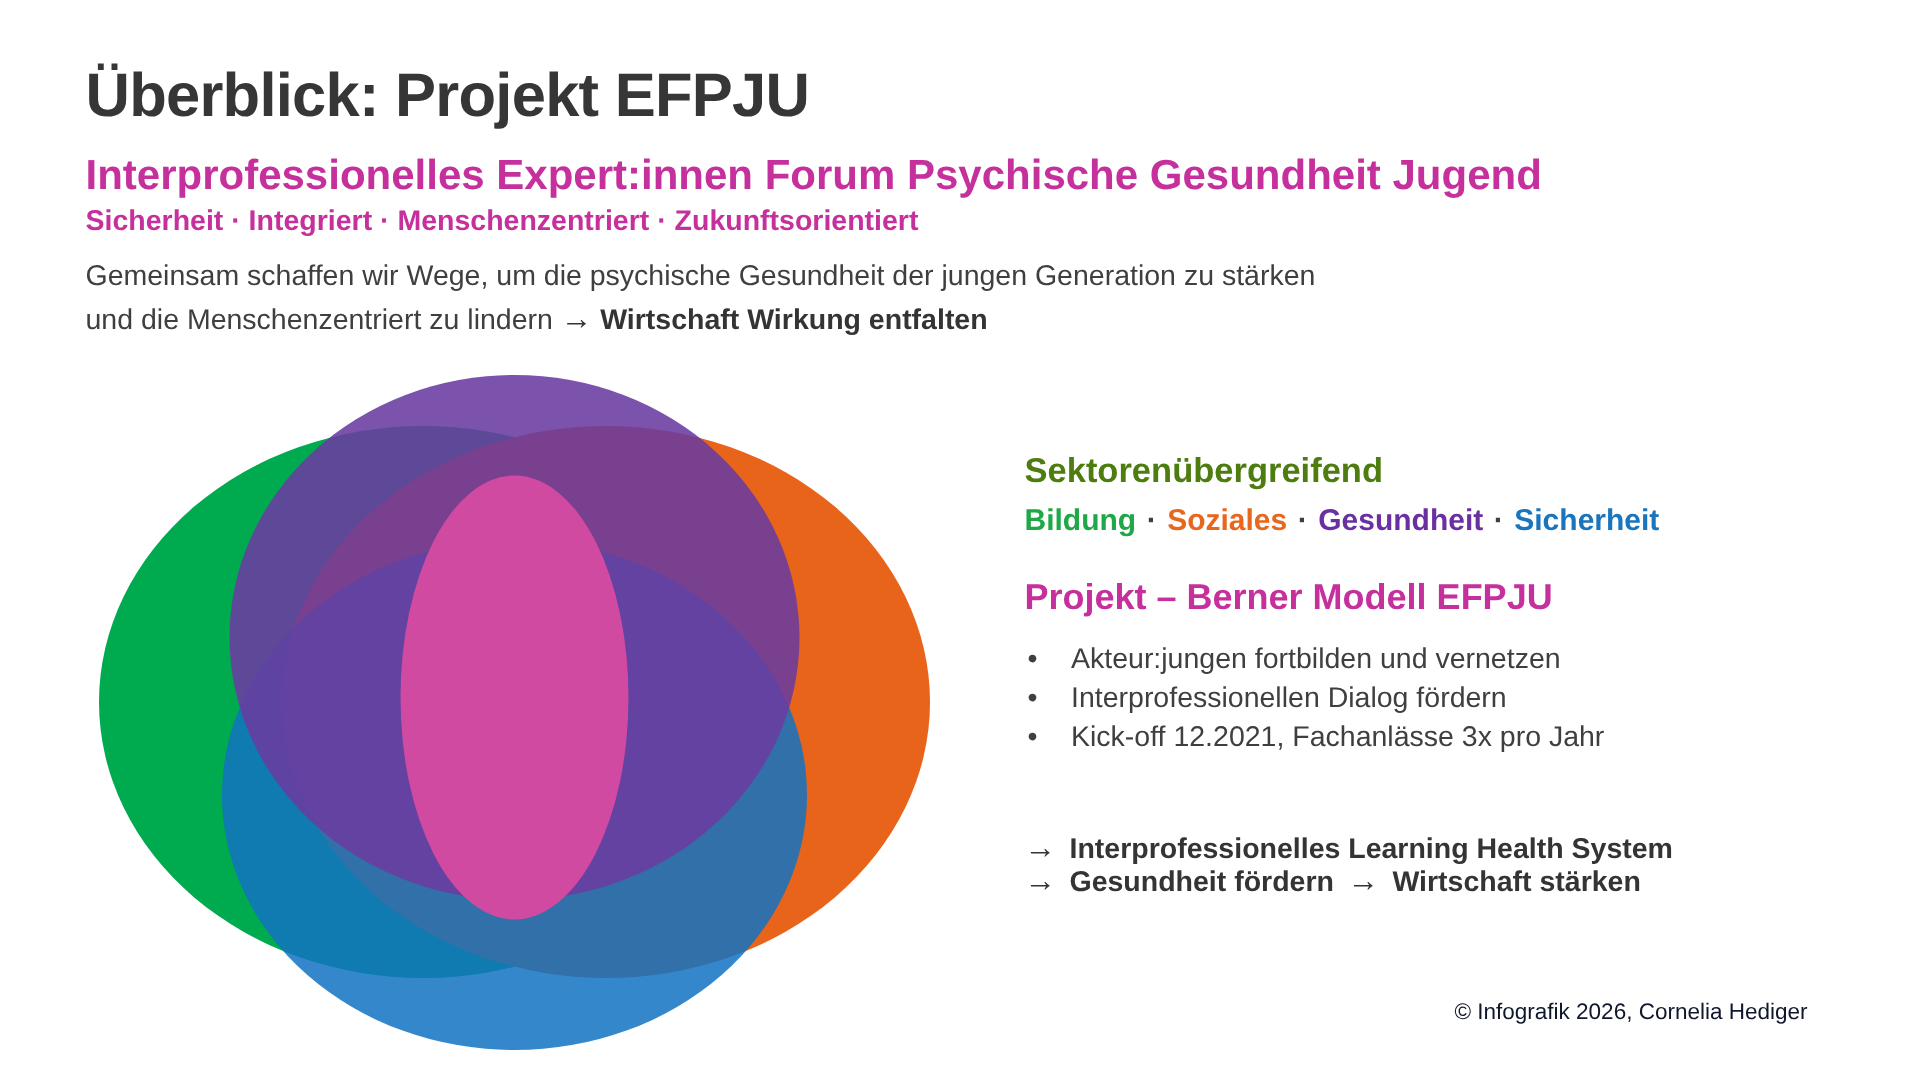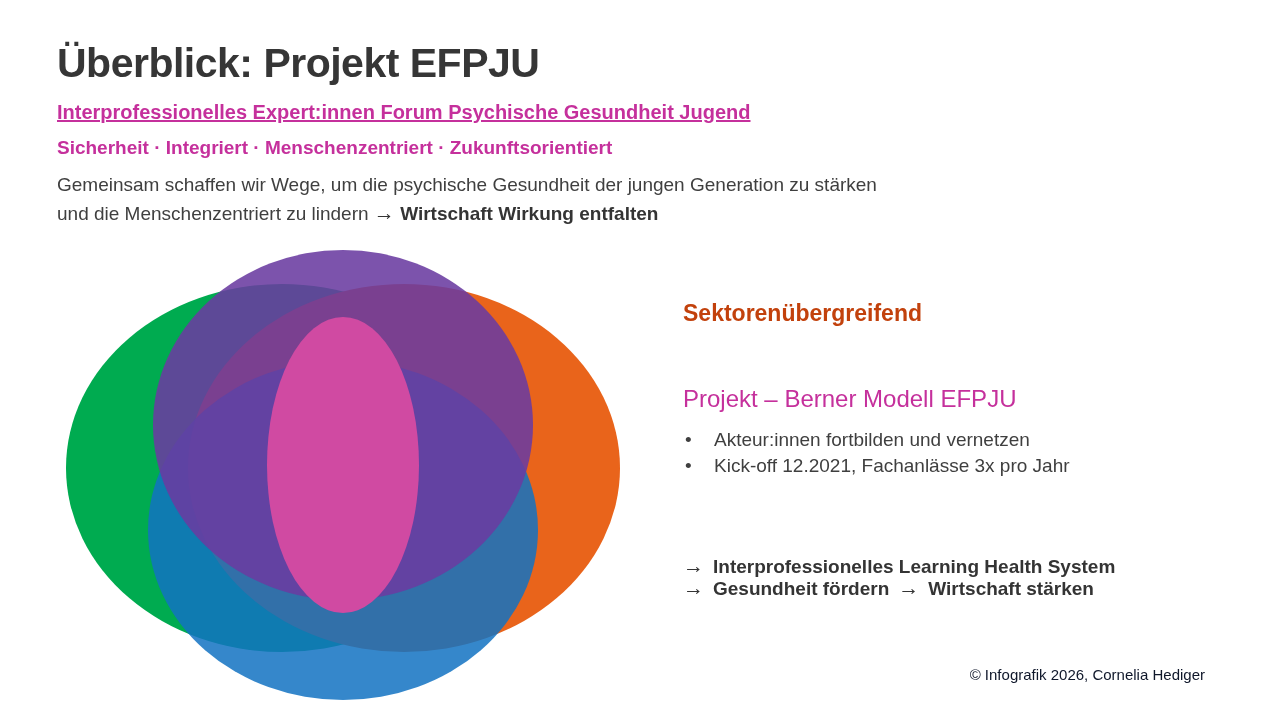--- a/index.html
+++ b/index.html
@@ -4,37 +4,37 @@
 <style>
   html,body { margin:0; padding:0; background:#ffffff; }
   .slide {
     position:relative; width:1280px; height:720px; background:#ffffff;
     font-family:"Liberation Sans", sans-serif; overflow:hidden;
     -webkit-font-smoothing:antialiased;
   }
   .abs { position:absolute; }
 
   .title      { left:57px; top:40px;  font-size:41px; font-weight:bold; color:#363636; letter-spacing:-0.5px; }
-  .subtitle   { left:57px; top:101px; font-size:20px; font-weight:bold; color:#C5309C;text-decoration:underline; }
+  .subtitle   { left:57px; top:101px; font-size:28px; font-weight:bold; color:#C5309C; }
   .tagline    { left:57px; top:137px; font-size:19px; font-weight:bold; color:#C5309C; }
   .intro      { left:57px; top:171px; font-size:19px; color:#3F3F3F; line-height:28px; }
   .intro b, .intro .arrow { font-weight:bold; color:#343434; }
   .intro .arrow { font-size:21px; }
 
   .venn-svg   { left:58px; top:245px; width:564px; height:470px; }
 
-  .sector-heading { left:683px; top:300px; font-size:23px; font-weight:bold; color:#c2410c; }
+  .sector-heading { left:683px; top:300px; font-size:23px; font-weight:bold; color:#4d7c0f; }
   .sector-line    { left:683px; top:336px; font-size:20px; font-weight:bold; }
   .sector-line .sep { color:#3F3F3F; margin:0 7px; }
   .c-bildung    { color:#1FA848; }
   .c-soziales   { color:#E8671E; }
   .c-gesundheit { color:#6A30A2; }
   .c-sicherheit { color:#1B75BC; }
 
-  .project-heading { left:683px; top:385px; font-size:24px; font-weight:normal; color:#C5309C; }
+  .project-heading { left:683px; top:385px; font-size:24px; font-weight:bold; color:#C5309C; }
 
   .bullets { left:683px; top:427px; margin:0; padding:0; list-style:none;
              font-size:19px; color:#3F3F3F; }
   .bullets li { position:relative; padding-left:31px; line-height:26px; }
   .bullets li::before { content:"•"; position:absolute; left:2px; top:0; color:#3F3F3F; }
 
   .outcomes { left:683px; top:555px; font-size:19px; font-weight:bold; color:#343434; line-height:21px; }
   .outcomes .arrow { font-size:21px; margin-right:9px; }
   .outcomes .arrow2 { font-size:21px; margin:0 9px; }
 
@@ -63,25 +63,29 @@
   <svg class="abs venn-svg" viewBox="60 245 564 470" xmlns="http://www.w3.org/2000/svg">
     <ellipse cx="284" cy="468" rx="216" ry="184" fill="#00AB50"></ellipse>
     <ellipse cx="406" cy="468" rx="216" ry="184" fill="#E9641B"></ellipse>
     <ellipse cx="345" cy="530" rx="195" ry="170" fill-opacity="0.85" fill="#1272C2"></ellipse>
     <ellipse cx="345" cy="425" rx="190" ry="175" fill-opacity="0.88" fill="#6A3BA0"></ellipse>
     <ellipse cx="345" cy="465" rx="76" ry="148" fill="#D04AA2"></ellipse>
   </svg>
 
   <div class="abs sector-heading">Sektorenübergreifend</div>
 
+  <div class="abs sector-line">
+    <span class="c-bildung">Bildung</span><span class="sep">·</span><span class="c-soziales">Soziales</span><span class="sep">·</span><span class="c-gesundheit">Gesundheit</span><span class="sep">·</span><span class="c-sicherheit">Sicherheit</span>
+  </div>
 
   <div class="abs project-heading">Projekt – Berner Modell EFPJU</div>
 
   <ul class="abs bullets">
-    <li>Akteur:innen fortbilden und vernetzen</li>
+    <li>Akteur:jungen fortbilden und vernetzen</li>
+    <li>Interprofessionellen Dialog fördern</li>
     <li>Kick-off 12.2021, Fachanlässe 3x pro Jahr</li>
   </ul>
 
   <div class="abs outcomes">
     <div>
       <span class="arrow">→</span><span>Interprofessionelles Learning Health System</span>
     </div>
     <div>
       <span class="arrow">→</span><span>Gesundheit fördern</span><span class="arrow2">→</span><span>Wirtschaft stärken</span>
     </div>

